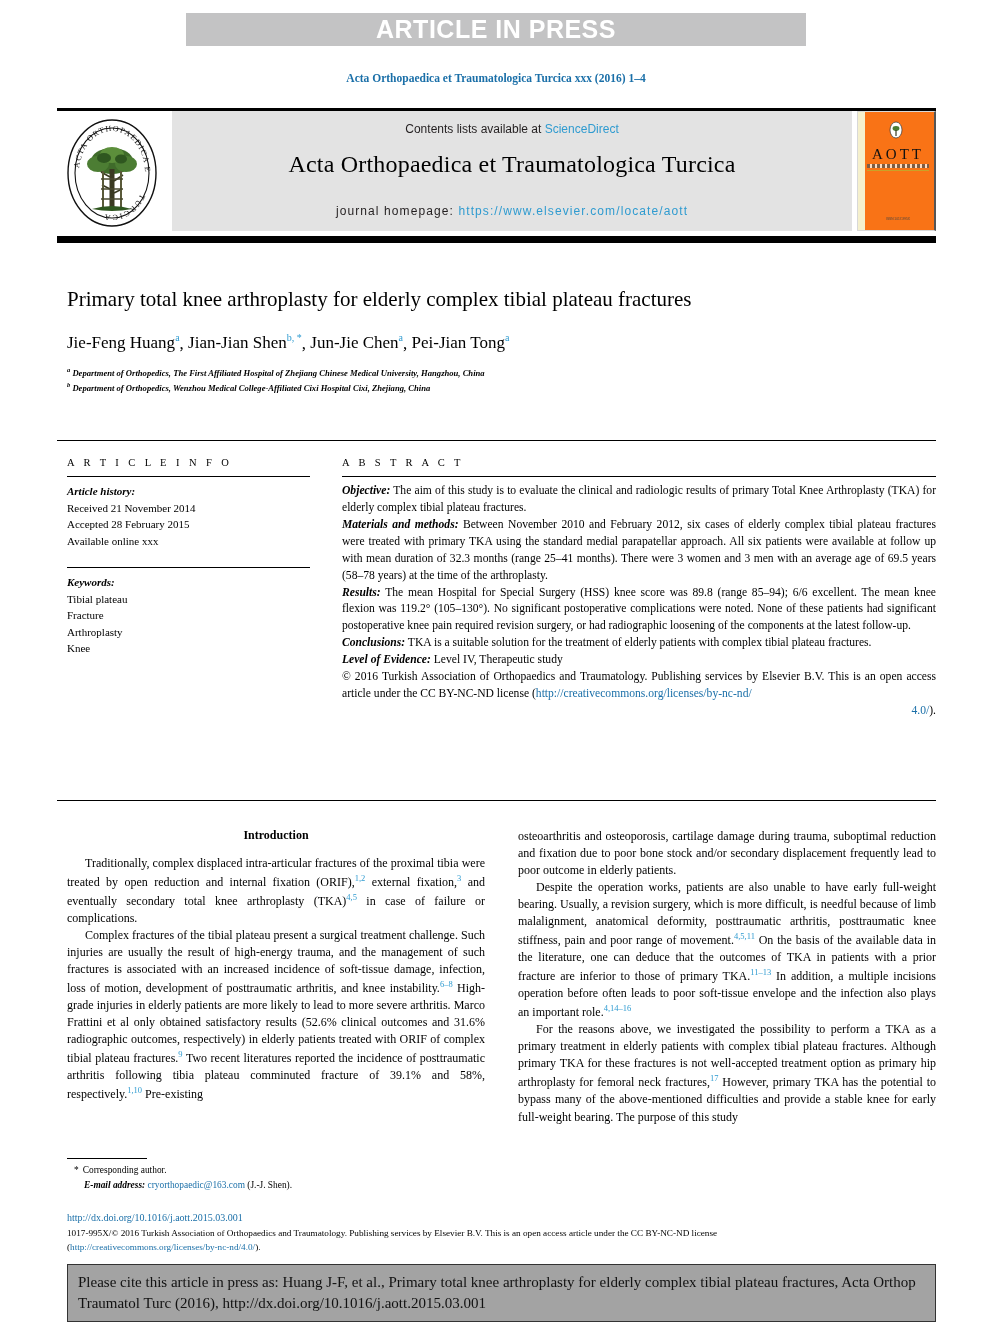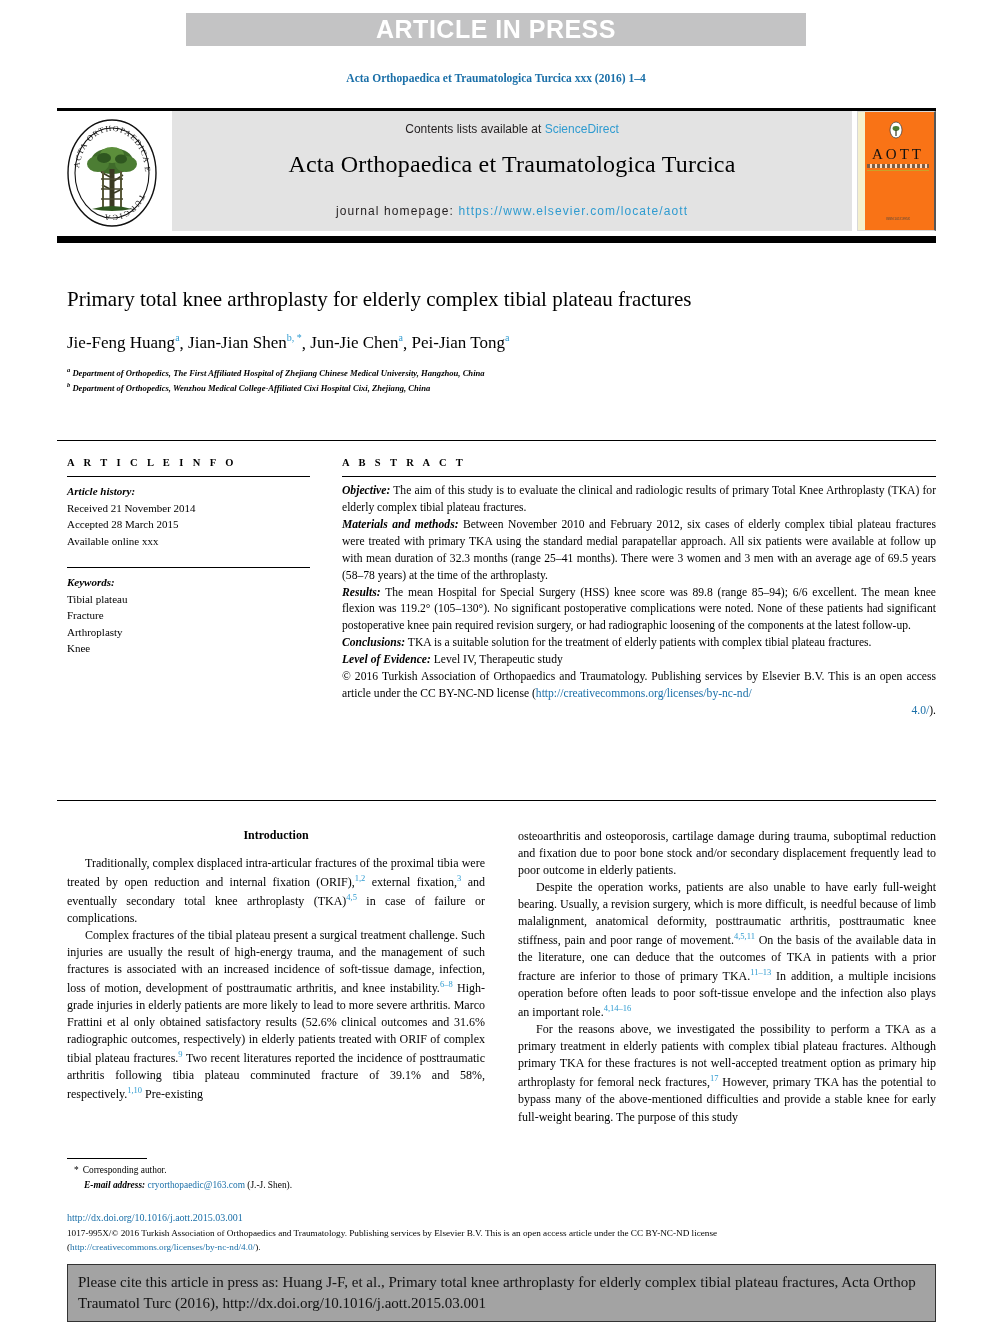--- a/index.html
+++ b/index.html
@@ -253,21 +253,21 @@
     width: 243px;
   }
   .abstract-col {
     position: absolute;
     left: 342px;
     top: 457px;
     width: 594px;
   }
   .sect-head {
     font-family: "Liberation Serif", serif;
-    font-weight: bold;
+    font-weight: normal;
     font-size: 10.5px;
     letter-spacing: 3.4px;
     color: #000;
     margin: 0 0 8px 0;
   }
   .hr-thin {
     border: 0;
     border-top: 1.4px solid #000;
     margin: 0 0 6px 0;
   }
@@ -500,21 +500,21 @@
   </div>
 
   <div class="info-rule-top"></div>
 
   <div class="info-col">
     <div class="sect-head">A R T I C L E  I N F O</div>
     <hr class="hr-thin">
     <div class="info-body">
       <div class="lbl">Article history:</div>
       <div>Received 21 November 2014</div>
-      <div>Accepted 28 March 2015</div>
+      <div>Accepted 28 February 2015</div>
       <div>Available online xxx</div>
     </div>
     <div class="kw-block">
       <hr class="hr-thin">
       <div class="info-body">
         <div class="lbl">Keywords:</div>
         <div>Tibial plateau</div>
         <div>Fracture</div>
         <div>Arthroplasty</div>
         <div>Knee</div>

